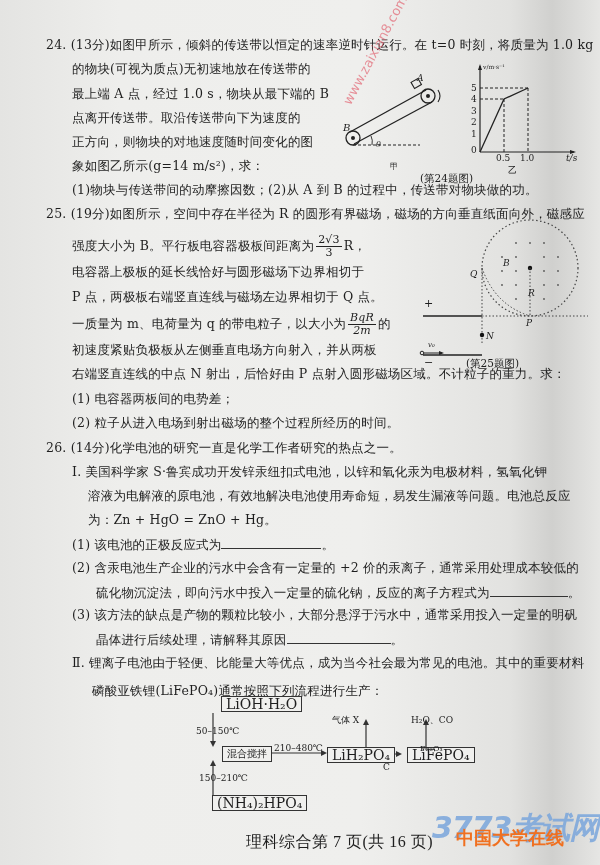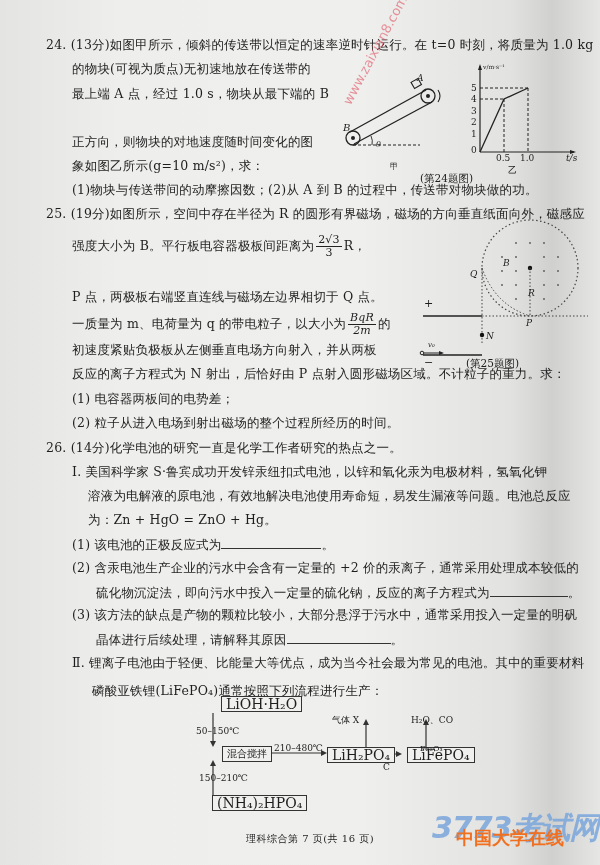--- a/index.html
+++ b/index.html
@@ -13,32 +13,33 @@
   .frac{display:inline-block;vertical-align:middle;text-align:center;font-size:11px;line-height:12px;margin:0 2px;}
   .frac .num{display:block;border-bottom:1px solid #222;padding:0 2px;}
   .frac .den{display:block;padding:0 2px;}
   svg{position:absolute;overflow:visible;}
   .box{position:absolute;border:1.3px solid #333;background:#f0f0ee;font-size:14px;text-align:center;line-height:14px;height:14px;padding:0 4px;white-space:nowrap;}
   .lbl{position:absolute;font-size:9px;white-space:nowrap;}
   .caption{position:absolute;font-size:10.5px;white-space:nowrap;}
   .wm1{position:absolute;left:432px;top:808px;font-family:"DejaVu Sans",sans-serif;font-style:italic;font-weight:bold;font-size:30px;color:#7aa6dc;opacity:0.85;letter-spacing:-1px;}
   .wm2{position:absolute;left:456px;top:826px;font-family:"DejaVu Sans",sans-serif;font-size:18px;color:#f07020;font-weight:bold;}
   .wm3{position:absolute;left:340px;top:100px;transform:rotate(-62deg);transform-origin:left top;font-size:13px;color:#e05060;opacity:0.6;white-space:nowrap;font-family:"DejaVu Sans",sans-serif;}
-  .footer{position:absolute;left:246px;top:832px;font-size:10px;letter-spacing:0.5px;}
+  .footer{position:absolute;left:246px;top:832px;font-size:16px;letter-spacing:0.5px;font-family:Liberation Serif, serif;}
 </style>
 </head>
 <body>
 
 <div class="page">
 
   <div class="line" style="left:46px;top:37px;">24. (13分)如图甲所示，倾斜的传送带以恒定的速率逆时针运行。在 t=0 时刻，将质量为 1.0 kg</div>
   <div class="line" style="left:72px;top:61px;">的物块(可视为质点)无初速地放在传送带的</div>
   <div class="line" style="left:72px;top:86px;">最上端 A 点，经过 1.0 s，物块从最下端的 B</div>
+  <div class="line" style="left:72px;top:110px;">点离开传送带。取沿传送带向下为速度的</div>
   <div class="line" style="left:72px;top:134px;">正方向，则物块的对地速度随时间变化的图</div>
-  <div class="line" style="left:72px;top:158px;">象如图乙所示(g=10 m/s²)，求：</div>
+  <div class="line" style="left:72px;top:158px;">象如图乙所示(g=14 m/s²)，求：</div>
   <div class="line" style="left:72px;top:182px;">(1)物块与传送带间的动摩擦因数；(2)从 A 到 B 的过程中，传送带对物块做的功。</div>
 
   <svg style="left:340px;top:70px;" width="110" height="80">
     <line x1="10" y1="62" x2="86" y2="20" stroke="#222" stroke-width="1.3"></line>
     <line x1="14" y1="74" x2="92" y2="32" stroke="#222" stroke-width="1.3"></line>
     <circle cx="13" cy="68" r="7" fill="none" stroke="#222" stroke-width="1.3"></circle>
     <circle cx="13" cy="68" r="2" fill="#222"></circle>
     <circle cx="88" cy="26" r="7" fill="none" stroke="#222" stroke-width="1.3"></circle>
     <circle cx="88" cy="26" r="2" fill="#222"></circle>
     <rect x="72" y="10" width="8" height="7" fill="none" stroke="#222" stroke-width="1.1" transform="rotate(-30 76 13)"></rect>
@@ -72,26 +73,27 @@
   <div class="lbl" style="left:496px;top:153px;">0.5</div>
   <div class="lbl" style="left:520px;top:153px;">1.0</div>
   <div class="lbl it" style="left:566px;top:153px;">t/s</div>
   <div class="lbl" style="left:508px;top:164px;">乙</div>
   <div class="caption" style="left:420px;top:172px;">(第24题图)</div>
 
   <div class="line" style="left:46px;top:206px;">25. (19分)如图所示，空间中存在半径为 R 的圆形有界磁场，磁场的方向垂直纸面向外，磁感应</div>
   <div class="line" style="left:72px;top:234px;">
     <span>强度大小为 B。平行板电容器极板间距离为</span><span class="frac"><span class="num">2√3</span><span class="den">3</span></span><span>R，</span>
   </div>
+  <div class="line" style="left:72px;top:264px;">电容器上极板的延长线恰好与圆形磁场下边界相切于</div>
   <div class="line" style="left:72px;top:289px;">P 点，两极板右端竖直连线与磁场左边界相切于 Q 点。</div>
   <div class="line" style="left:72px;top:312px;">
     <span>一质量为 m、电荷量为 q 的带电粒子，以大小为</span><span class="frac"><span class="num it">BqR</span><span class="den it">2m</span></span><span>的</span>
   </div>
   <div class="line" style="left:72px;top:342px;">初速度紧贴负极板从左侧垂直电场方向射入，并从两板</div>
-  <div class="line" style="left:72px;top:366px;">反应的离子方程式为 N 射出，后恰好由 P 点射入圆形磁场区域。不计粒子的重力。求：</div>
+  <div class="line" style="left:72px;top:366px;">右端竖直连线的中点 N 射出，后恰好由 P 点射入圆形磁场区域。不计粒子的重力。求：</div>
   <div class="line" style="left:72px;top:391px;">(1) 电容器两板间的电势差；</div>
   <div class="line" style="left:72px;top:415px;">(2) 粒子从进入电场到射出磁场的整个过程所经历的时间。</div>
 
   <svg style="left:420px;top:225px;" width="170" height="130">
     <circle cx="110" cy="43" r="48" fill="none" stroke="#444" stroke-width="1.2" stroke-dasharray="1.5,2.5"></circle>
     <g fill="#555">
       <circle cx="96" cy="18" r="0.9"></circle>
         <circle cx="110" cy="18" r="0.9"></circle>
         <circle cx="124" cy="18" r="0.9"></circle>
       <circle cx="82" cy="32" r="0.9"></circle>

